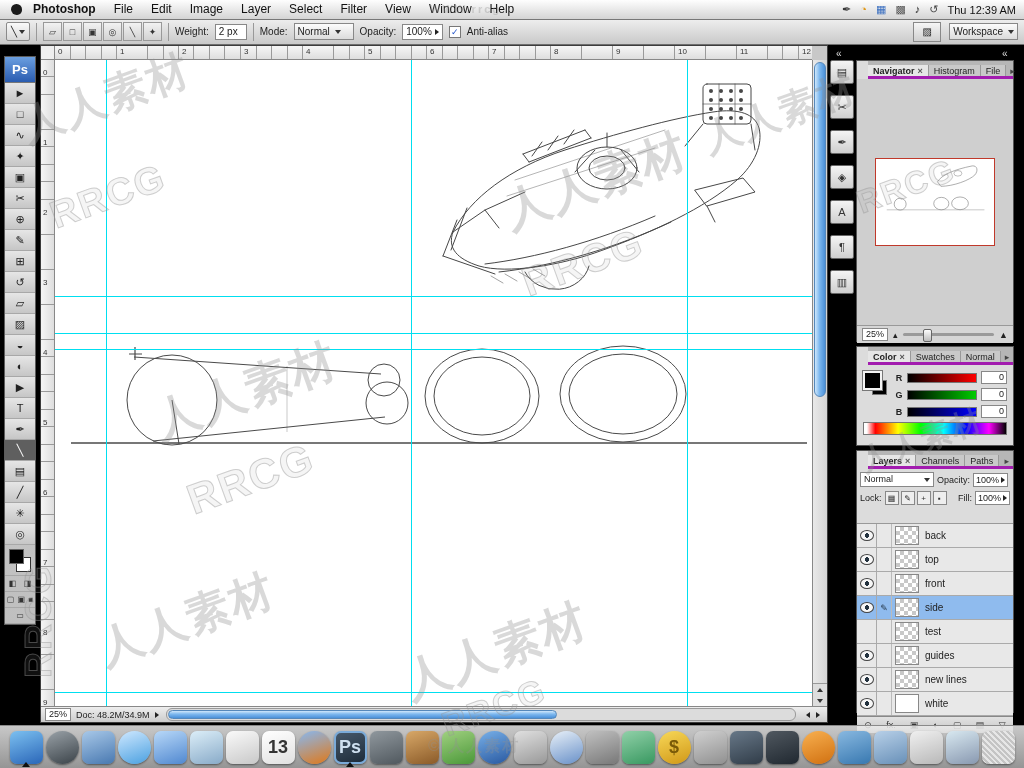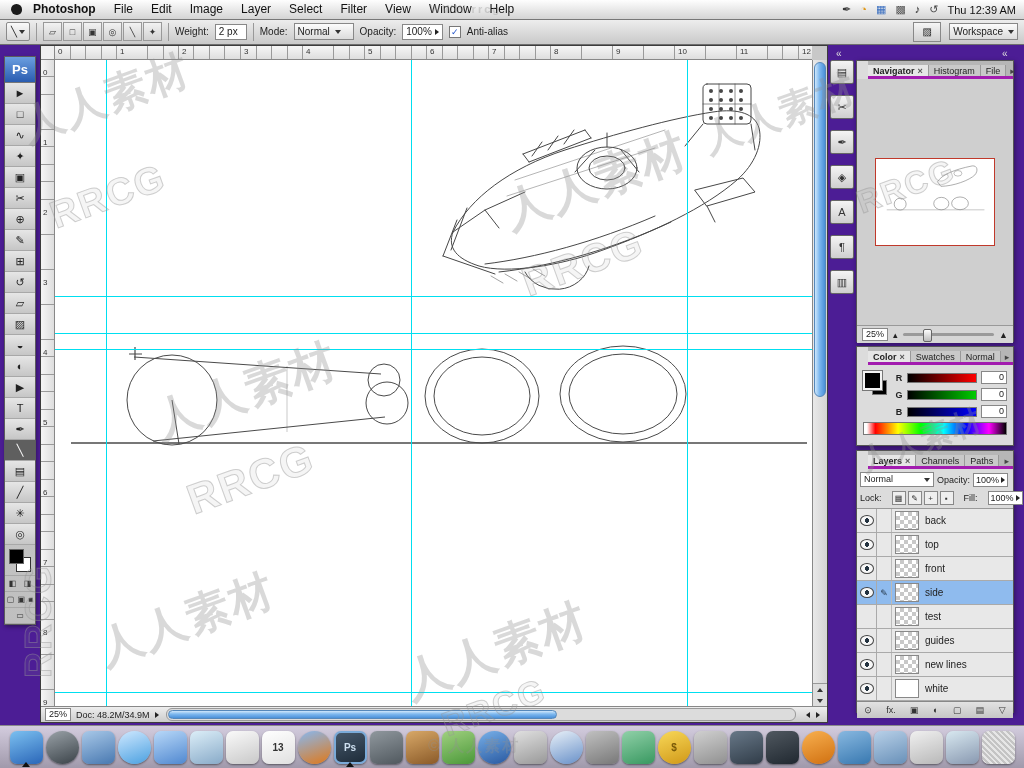--- a/index.html
+++ b/index.html
@@ -1,16 +1,16 @@
 <!DOCTYPE html>
 <html><head>
 <meta charset="utf-8">
 <style>
   html,body{margin:0;padding:0;background:#222;}
-  #app{position:relative;width:1024px;height:768px;background:#4c1d95;font-family:"Liberation Sans",sans-serif;overflow:hidden;}
+  #app{position:relative;width:1024px;height:768px;background:#000000;font-family:"Liberation Sans",sans-serif;overflow:hidden;}
 
   
   .menubar{position:absolute;left:0;top:0;right:0;height:19px;background:linear-gradient(#fefefe,#d4d4d4);border-bottom:1px solid #777;display:flex;align-items:center;padding:0 8px;font-size:12px;color:#111;z-index:30;}
   .apple{width:11px;height:11px;border-radius:50% 50% 46% 54%;background:#1b1b1b;margin:0 9px 0 3px;flex:none;}
   .menu-item{padding:0 9px;line-height:19px;white-space:nowrap;}
   .menu-item.app{font-weight:bold;padding-left:2px;}
   .menu-right{margin-left:auto;display:flex;align-items:center;gap:9px;}
   .status-chip{font-size:11px;line-height:19px;}
   .clock{font-size:11px;color:#111;white-space:nowrap;}
 
@@ -94,37 +94,37 @@
   .grad{flex:1;height:8px;border:1px solid #777;}
   .grad-R{background:linear-gradient(to right,#000,#f00);}
   .grad-G{background:linear-gradient(to right,#000,#0c0);}
   .grad-B{background:linear-gradient(to right,#000,#00f);}
   .chan-val{width:20px;background:#fff;border:1px solid #888;text-align:right;padding:0 2px;height:11px;line-height:11px;}
   .rainbow{height:11px;margin:3px 2px 2px;border:1px solid #777;background:linear-gradient(to right,#fff 0 2%,#f00 8%,#ff0 24%,#0f0 40%,#0ff 56%,#00f 72%,#f0f 88%,#000 100%);}
 
   .blend-row{display:flex;align-items:center;gap:3px;padding:3px 3px 2px;}
   .blend-dd{width:66px;background:#fff;border:1px solid #888;height:13px;line-height:13px;padding:0 3px;display:flex;align-items:center;justify-content:space-between;}
   .mini-field{background:#fff;border:1px solid #888;height:12px;line-height:12px;padding:0 2px;display:inline-flex;align-items:center;gap:2px;}
-  .lock-row{display:flex;align-items:center;gap:10px;padding:2px 3px 3px;border-bottom:1px solid #999;}
+  .lock-row{display:flex;align-items:center;gap:3px;padding:2px 3px 18px;border-bottom:1px solid #999;}
   .lock-ic{width:12px;height:12px;border:1px solid #888;background:#eee;display:flex;align-items:center;justify-content:center;font-size:8px;color:#333;}
   .layer-list{background:#e8e8e8;}
   .layer-row{height:23px;display:flex;align-items:center;border-bottom:1px solid #aaa;}
   .layer-row.selected{background:#8fbbee;}
   .eye-cell{width:19px;height:100%;border-right:1px solid #aaa;display:flex;align-items:center;justify-content:center;flex:none;}
   .eye{display:block;width:12px;height:9px;border:1px solid #444;border-radius:50%;background:radial-gradient(circle at 50% 50%,#23323f 0 2.2px,#f7f7f7 2.4px);}
   .link-cell{width:14px;height:100%;border-right:1px solid #bbb;display:flex;align-items:center;justify-content:center;font-size:9px;color:#234;flex:none;}
   .thumb{width:22px;height:17px;border:1px solid #888;margin:0 3px;flex:none;background-color:#fff;background-image:linear-gradient(45deg,#c8c8c8 25%,transparent 25%,transparent 75%,#c8c8c8 75%),linear-gradient(45deg,#c8c8c8 25%,transparent 25%,transparent 75%,#c8c8c8 75%);background-position:0 0,4px 4px;background-size:8px 8px;}
   .thumb.white{background:#fff;}
   .layer-name{font-size:10px;padding-left:3px;white-space:nowrap;}
   .layers-footer{height:16px;border-top:1px solid #888;background:linear-gradient(#e2e2e2,#c6c6c6);display:flex;align-items:center;justify-content:space-around;font-size:9px;color:#333;}
 
   
   .dock{position:absolute;left:0;right:0;bottom:0;height:42px;background:linear-gradient(rgba(235,235,235,.85),rgba(175,175,175,.85));border-top:1px solid #8a8a8a;display:flex;align-items:center;justify-content:center;gap:2px;z-index:40;}
   .dock-item{position:relative;width:34px;height:38px;display:flex;align-items:center;justify-content:center;}
-  .dock-ic{width:33px;height:33px;border-radius:7px;box-shadow:0 1px 2px rgba(0,0,0,.45);display:flex;align-items:center;justify-content:center;font-weight:bold;font-size:10px;box-sizing:border-box;}
+  .dock-ic{width:33px;height:33px;border-radius:7px;box-shadow:0 1px 2px rgba(0,0,0,.45);display:flex;align-items:center;justify-content:center;font-weight:bold;font-size:18px;box-sizing:border-box;}
   .dock-ic.circle{border-radius:50%;}
   .run-dot{position:absolute;bottom:-1px;left:50%;transform:translateX(-50%);width:0;height:0;border-left:4px solid transparent;border-right:4px solid transparent;border-bottom:5px solid #111;}
 
   
   .wm{position:absolute;pointer-events:none;font-weight:bold;color:rgba(145,145,145,.34);white-space:nowrap;z-index:60;letter-spacing:2px;}
   .wm.outline{color:rgba(160,160,160,.10);-webkit-text-stroke:1px rgba(150,150,150,.45);}
 </style>
 </head>
 <body>
 

